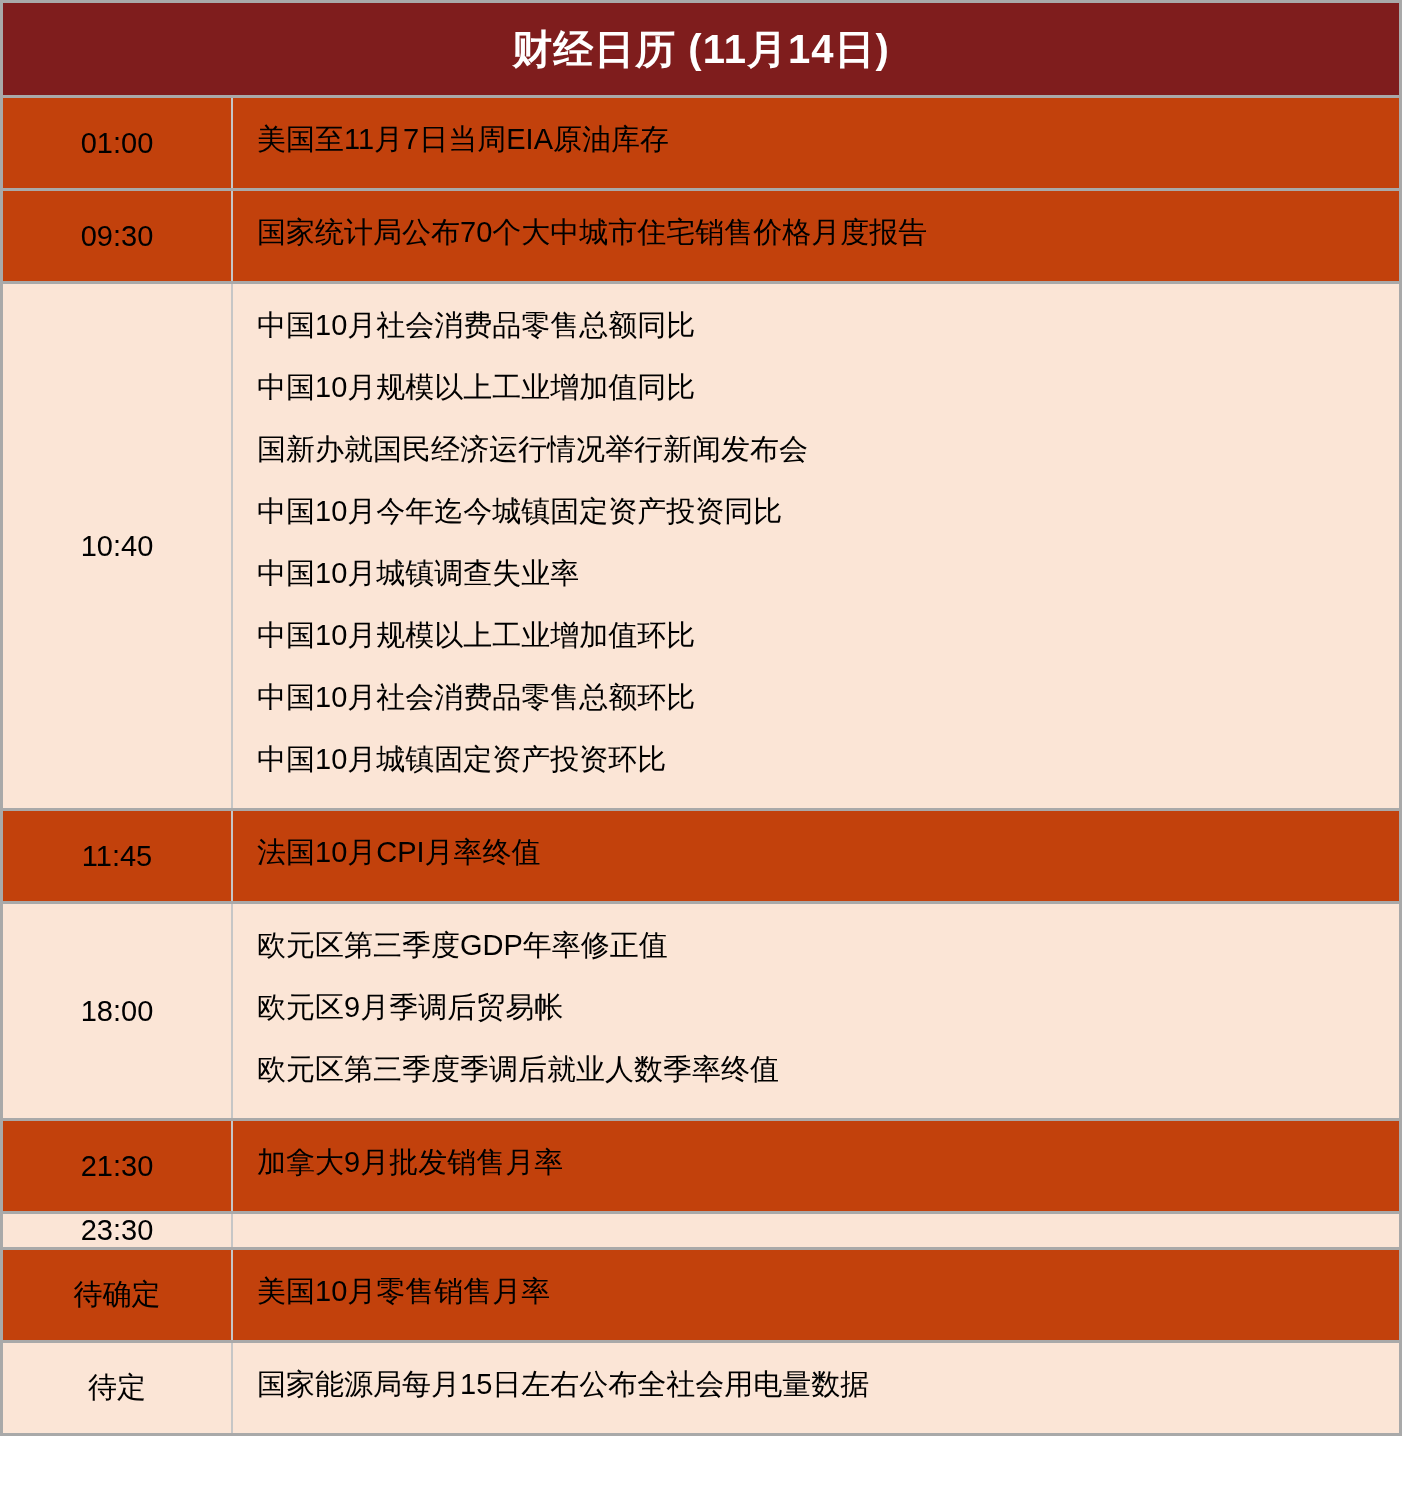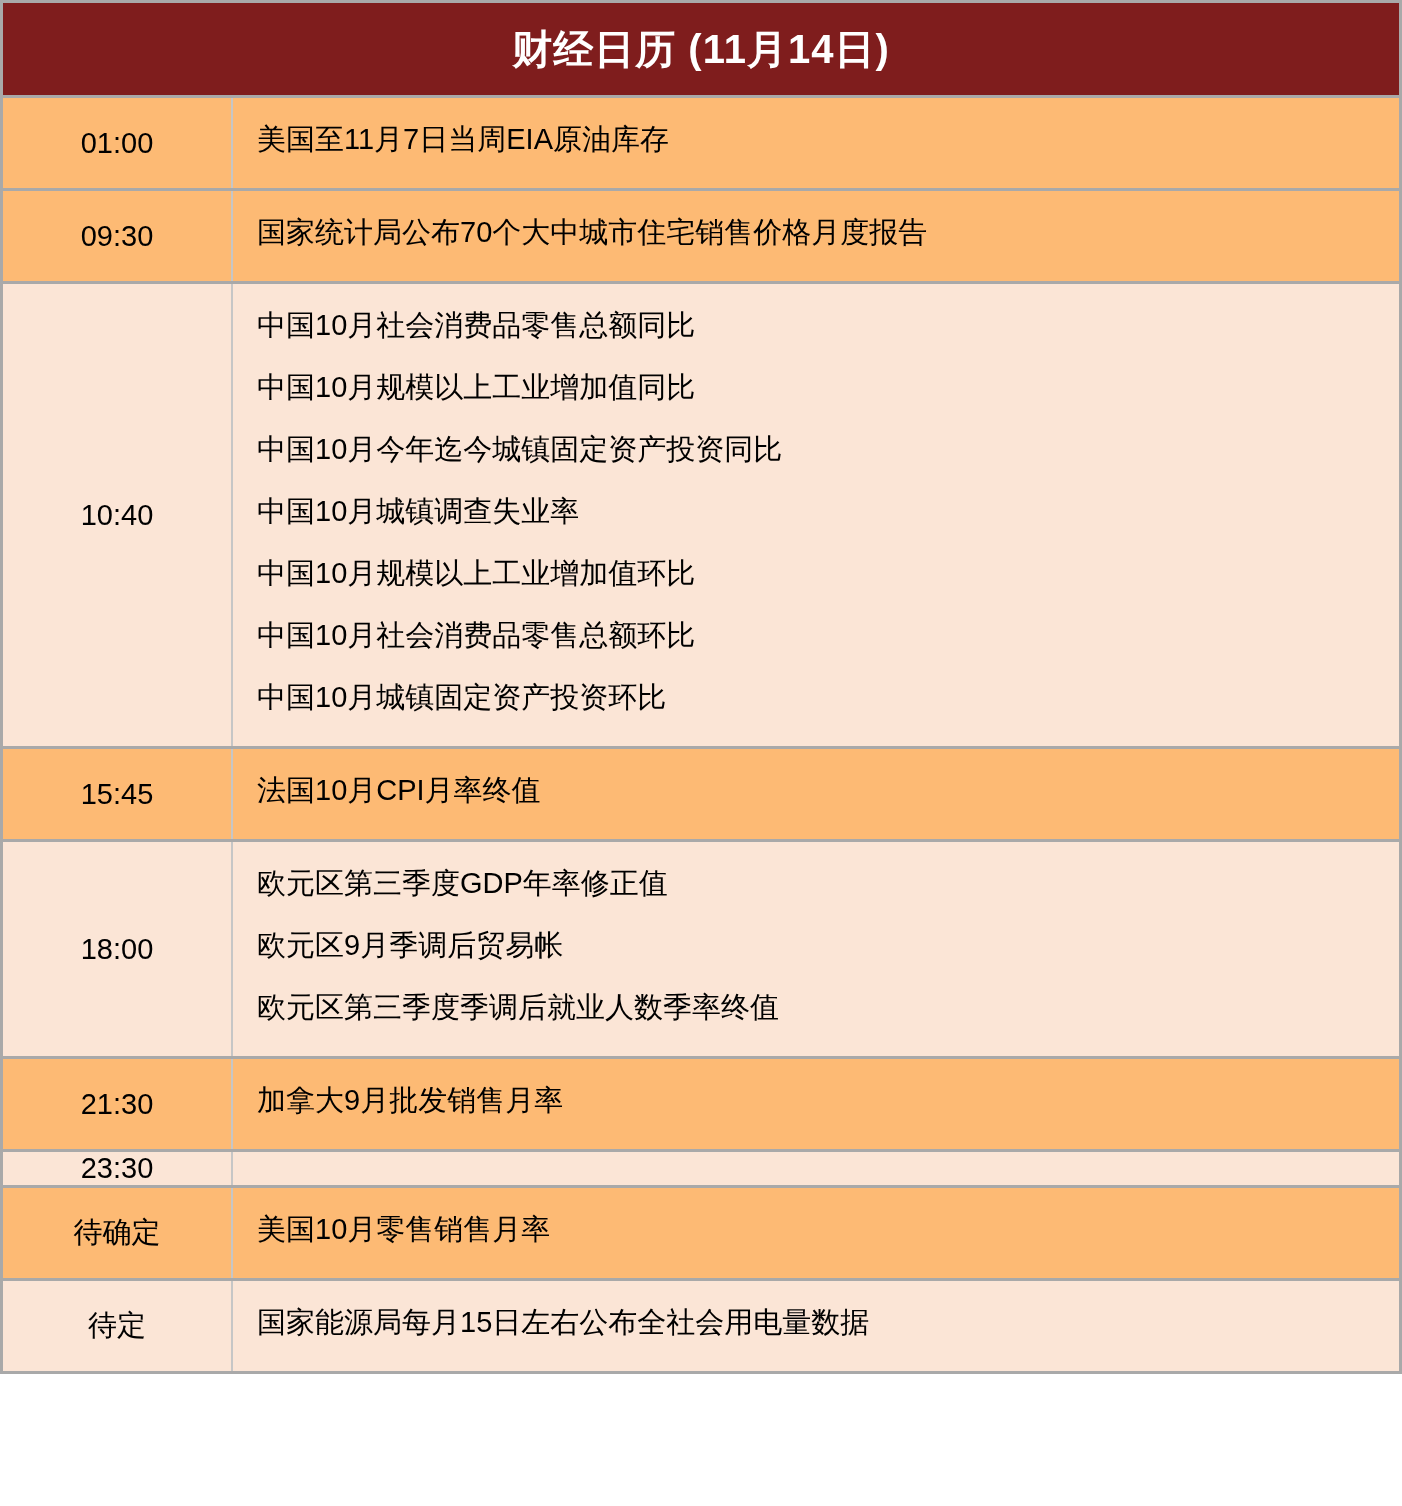--- a/index.html
+++ b/index.html
@@ -24,21 +24,21 @@
   }
   .header .title {
     color: #ffffff;
     font-size: 40px;
     font-weight: bold;
     letter-spacing: 1px;
   }
   .row {
     display: flex;
     border-top: 3px solid #a9a9a9;
-    background: #fdba74;
+    background: #c2410c;
   }
   .row.shaded {
     background: #fbe5d6;
   }
   .time-cell {
     width: 230px;
     flex: 0 0 230px;
     box-sizing: border-box;
     border-right: 2px solid #c6c6c6;
     display: flex;
@@ -82,30 +82,31 @@
     <div class="events-cell">
           <div class="event-line">国家统计局公布70个大中城市住宅销售价格月度报告</div>
         </div>
   </div>
 
   <div class="row shaded">
     <div class="time-cell">10:40</div>
     <div class="events-cell">
           <div class="event-line">中国10月社会消费品零售总额同比</div>
           <div class="event-line">中国10月规模以上工业增加值同比</div>
+          <div class="event-line">国新办就国民经济运行情况举行新闻发布会</div>
           <div class="event-line">中国10月今年迄今城镇固定资产投资同比</div>
           <div class="event-line">中国10月城镇调查失业率</div>
           <div class="event-line">中国10月规模以上工业增加值环比</div>
           <div class="event-line">中国10月社会消费品零售总额环比</div>
           <div class="event-line">中国10月城镇固定资产投资环比</div>
         </div>
   </div>
 
   <div class="row">
-    <div class="time-cell">15:45</div>
+    <div class="time-cell">11:45</div>
     <div class="events-cell">
           <div class="event-line">法国10月CPI月率终值</div>
         </div>
   </div>
 
   <div class="row shaded">
     <div class="time-cell">18:00</div>
     <div class="events-cell">
           <div class="event-line">欧元区第三季度GDP年率修正值</div>
           <div class="event-line">欧元区9月季调后贸易帐</div>

